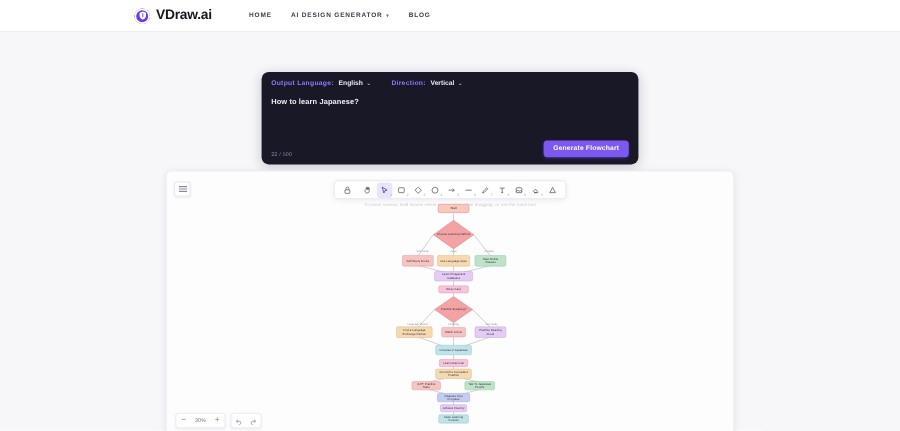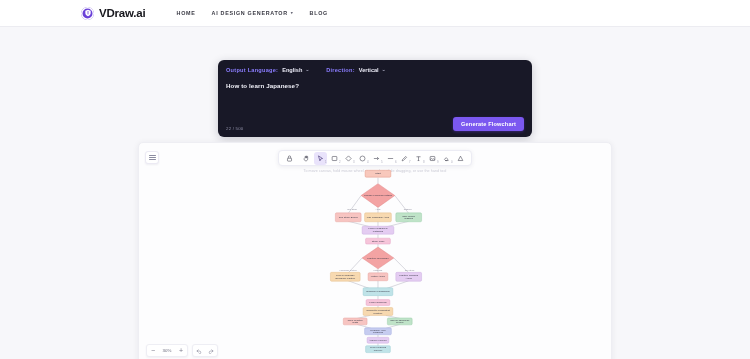--- a/index.html
+++ b/index.html
@@ -11,21 +11,21 @@
     -webkit-font-smoothing: antialiased;
   }
 
   
   .navbar {
     height: 27px;
     background: #ffffff;
     border-bottom: 1px solid #ececf1;
     display: flex;
     align-items: center;
-    padding-left: 81px;
+    padding-left: 112px;
     gap: 11px;
   }
   .brand { display: flex; align-items: center; gap: 5px; }
   .brand-mark {
     width: 13px; height: 13px; border-radius: 50%;
     background: #6a40d8;
     display: flex; align-items: center; justify-content: center;
     box-shadow: 0 0 0 1.5px #ffffff inset;
   }
   .brand-mark svg { width: 8px; height: 8px; display: block; }

